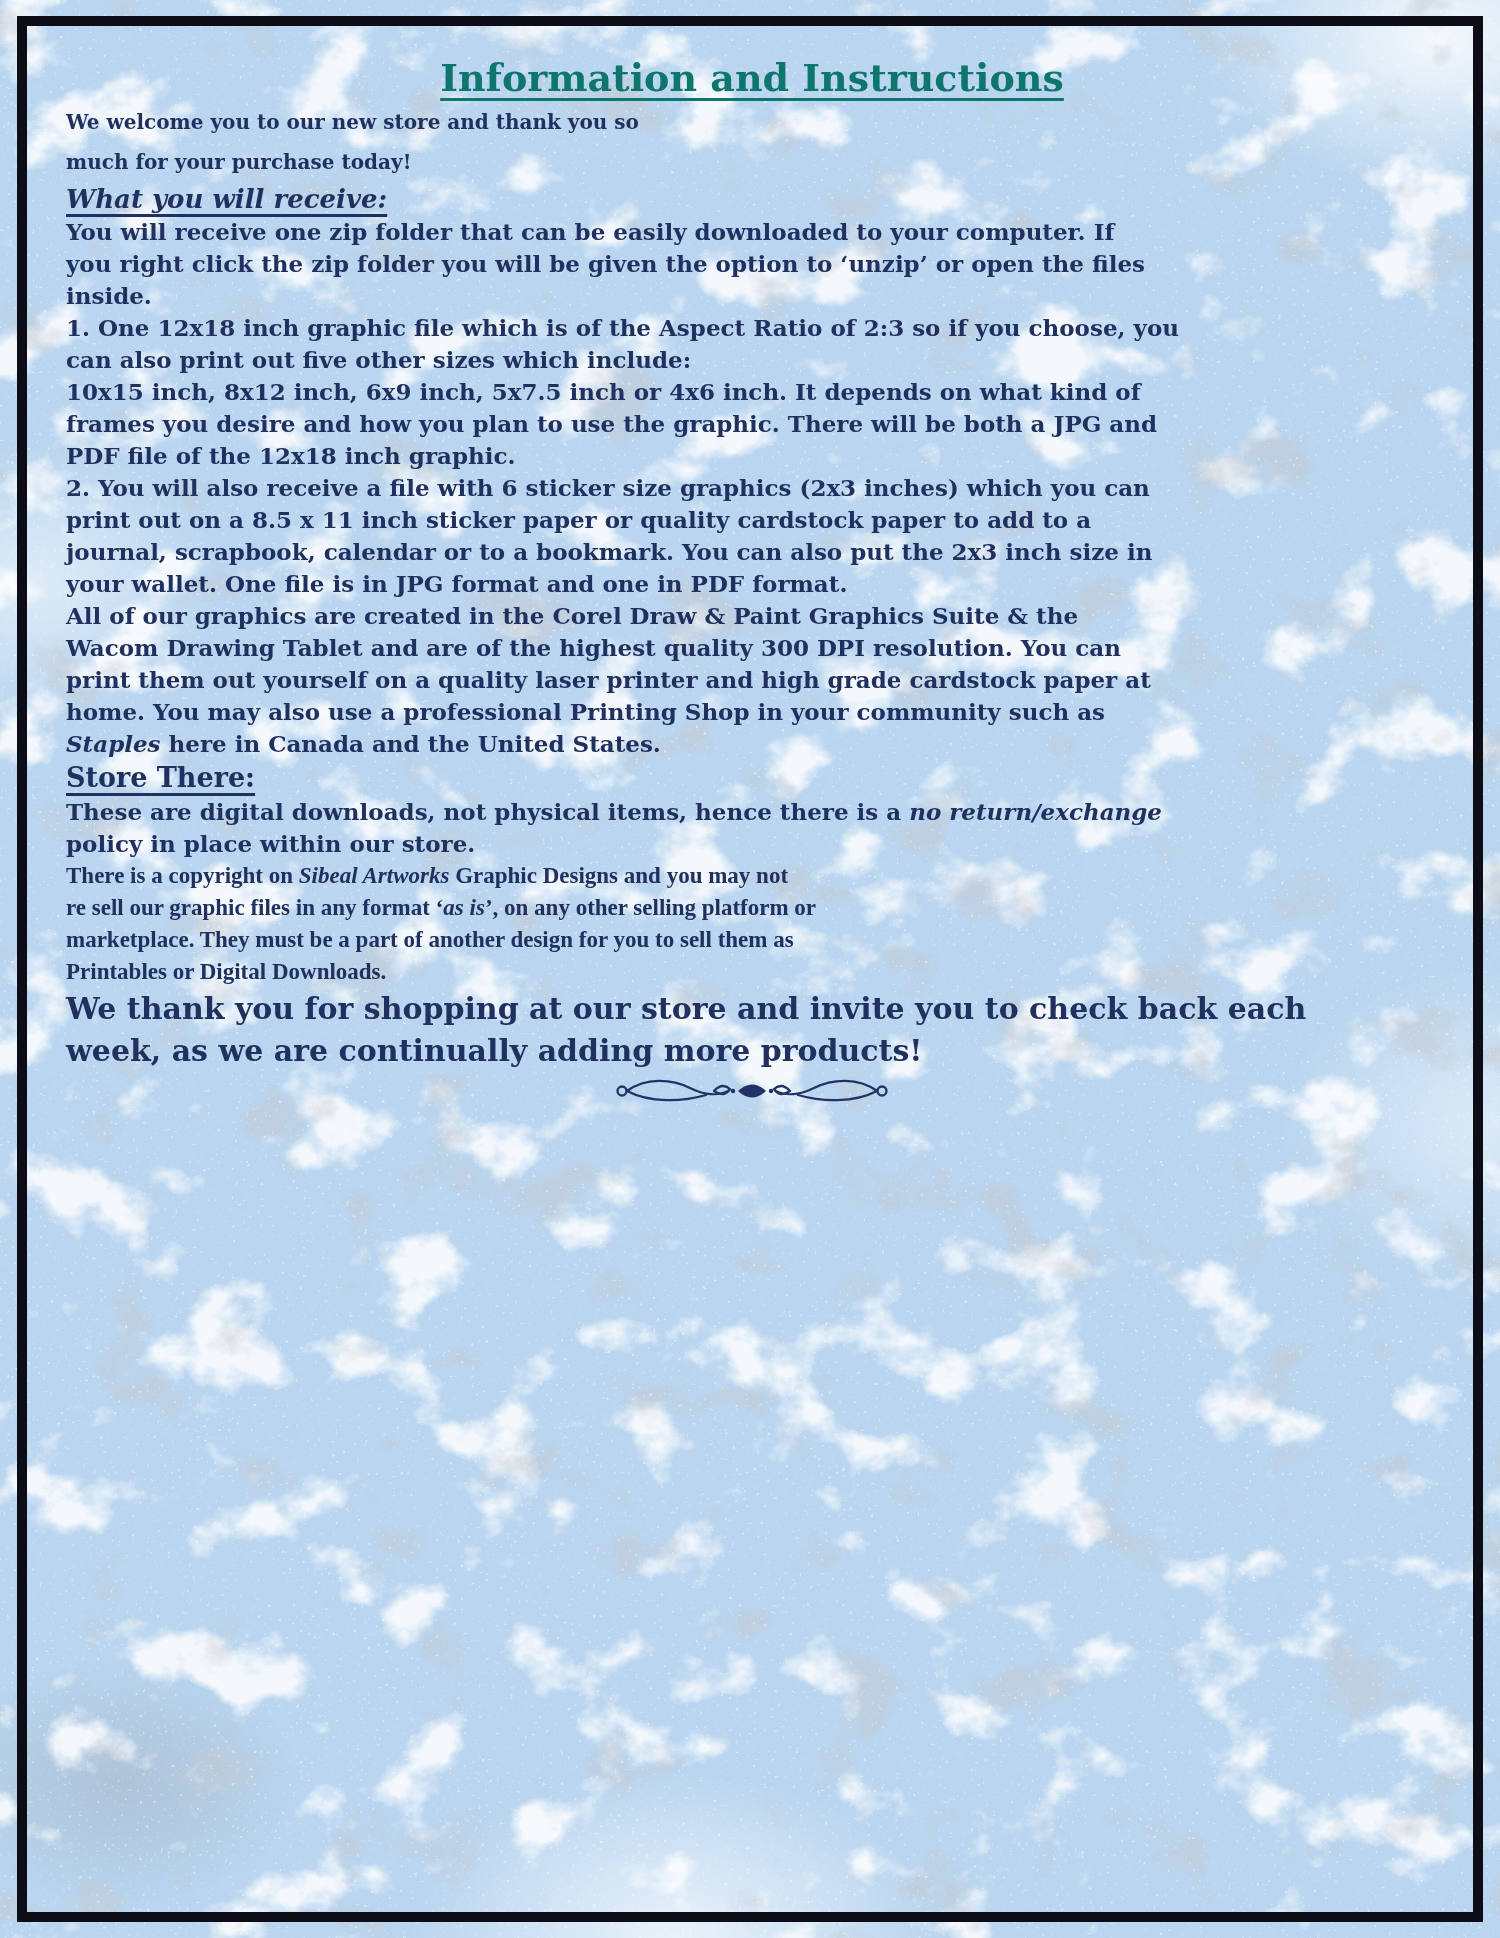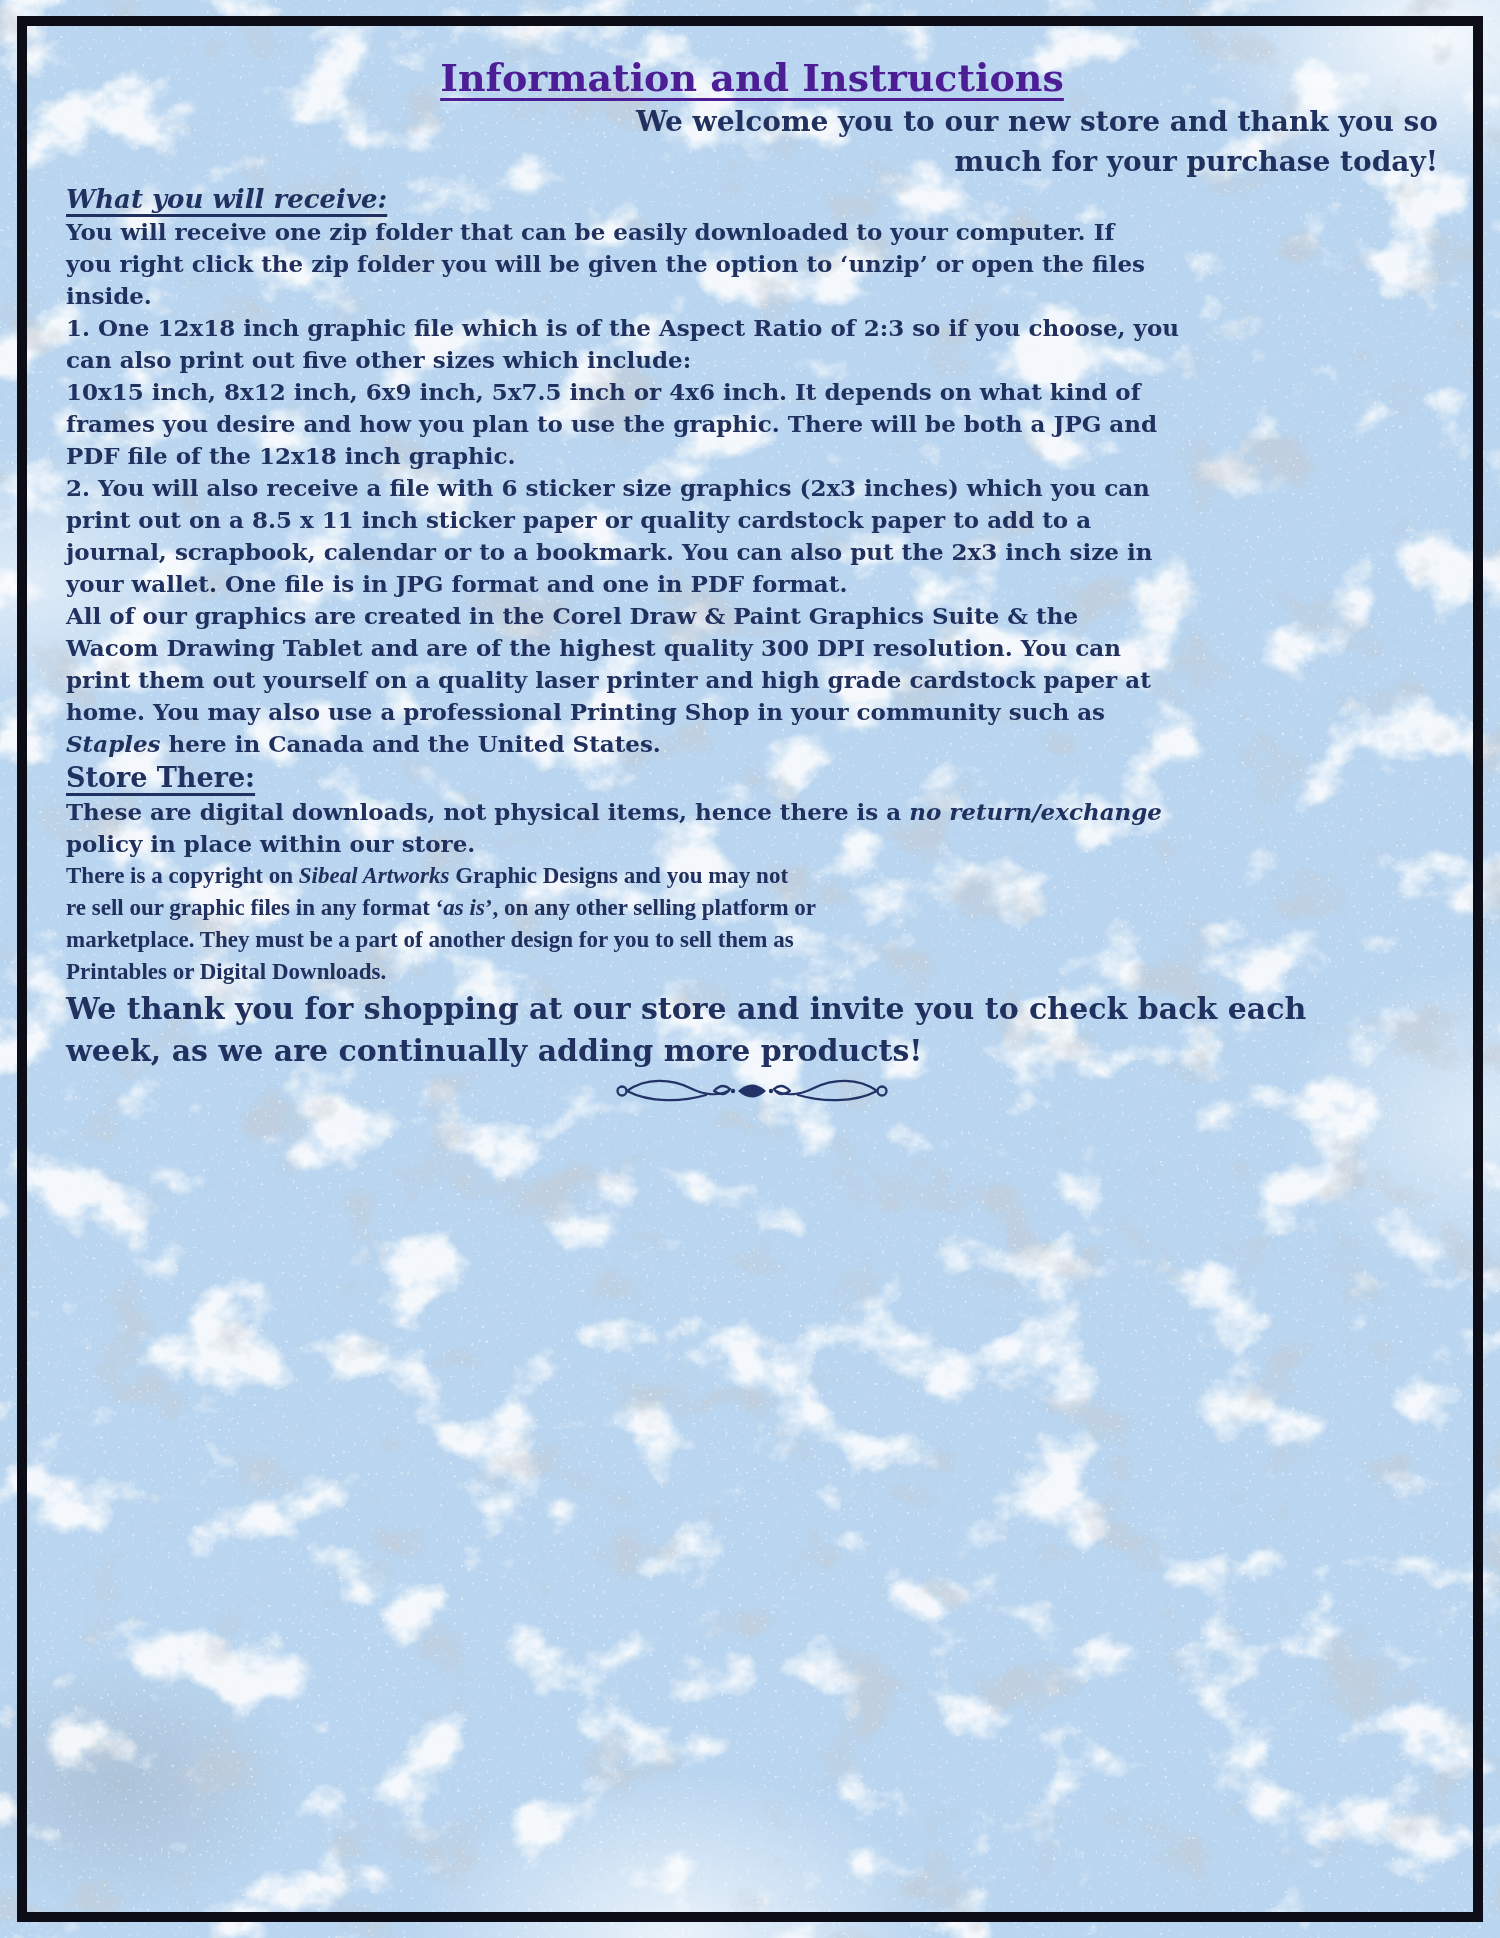--- a/index.html
+++ b/index.html
@@ -22,23 +22,23 @@
     border: 10px solid #0c0d16; z-index: 3; pointer-events: none;
   }
   .content {
     position: absolute; z-index: 2;
     left: 66px; right: 62px; top: 54px;
     color: #20305f; font-weight: 700;
     font-size: 23px; line-height: 32px;
   }
   .content h1, .content h2, .content p, .content div { margin: 0; padding: 0; }
   .pre { white-space: pre-line; }
-  .title { text-align: center; font-size: 38px; line-height: 48px; color: #4c1d95; }
+  .title { text-align: center; font-size: 38px; line-height: 48px; color: #0f766e; }
   .title .u { text-decoration: underline; text-decoration-thickness: 3px; text-underline-offset: 7px; }
-  .welcome { margin-top: 56px; text-align: right; font-size: 28px; line-height: 40px; }
+  .welcome { margin-top: 56px; text-align: left; font-size: 20px; line-height: 40px; }
   .h-receive { margin-top: 64px; font-size: 26px; line-height: 34px; font-style: italic; font-weight: 700; }
   .h-receive .u, .h-policy .u { text-decoration: underline; text-decoration-thickness: 2.5px; text-underline-offset: 6px; }
   .intro { margin-top: 30px; }
   .includes { margin-top: 24px; font-style: italic; }
   .item1 { margin-top: 24px; }
   .item2 { margin-top: 28px; }
   .quality { margin-top: 28px; }
   .h-policy { margin-top: 36px; font-size: 27px; line-height: 36px; font-weight: 700; }
   .returns { margin-top: 34px; }
   .copyright { margin-top: 30px; font-family: Liberation Serif, serif; }

